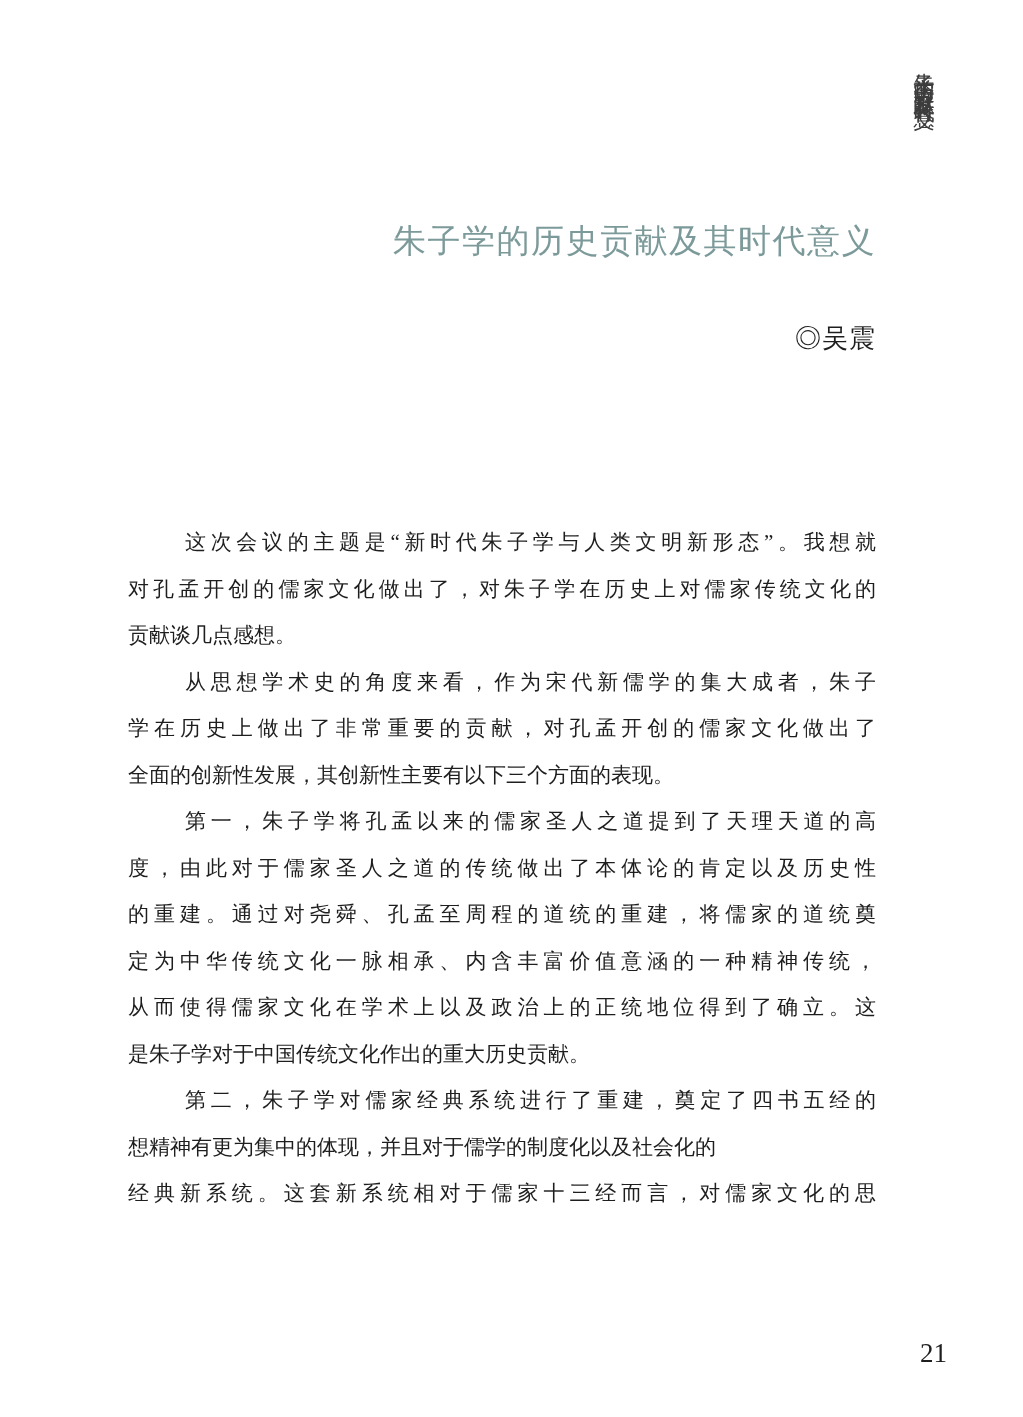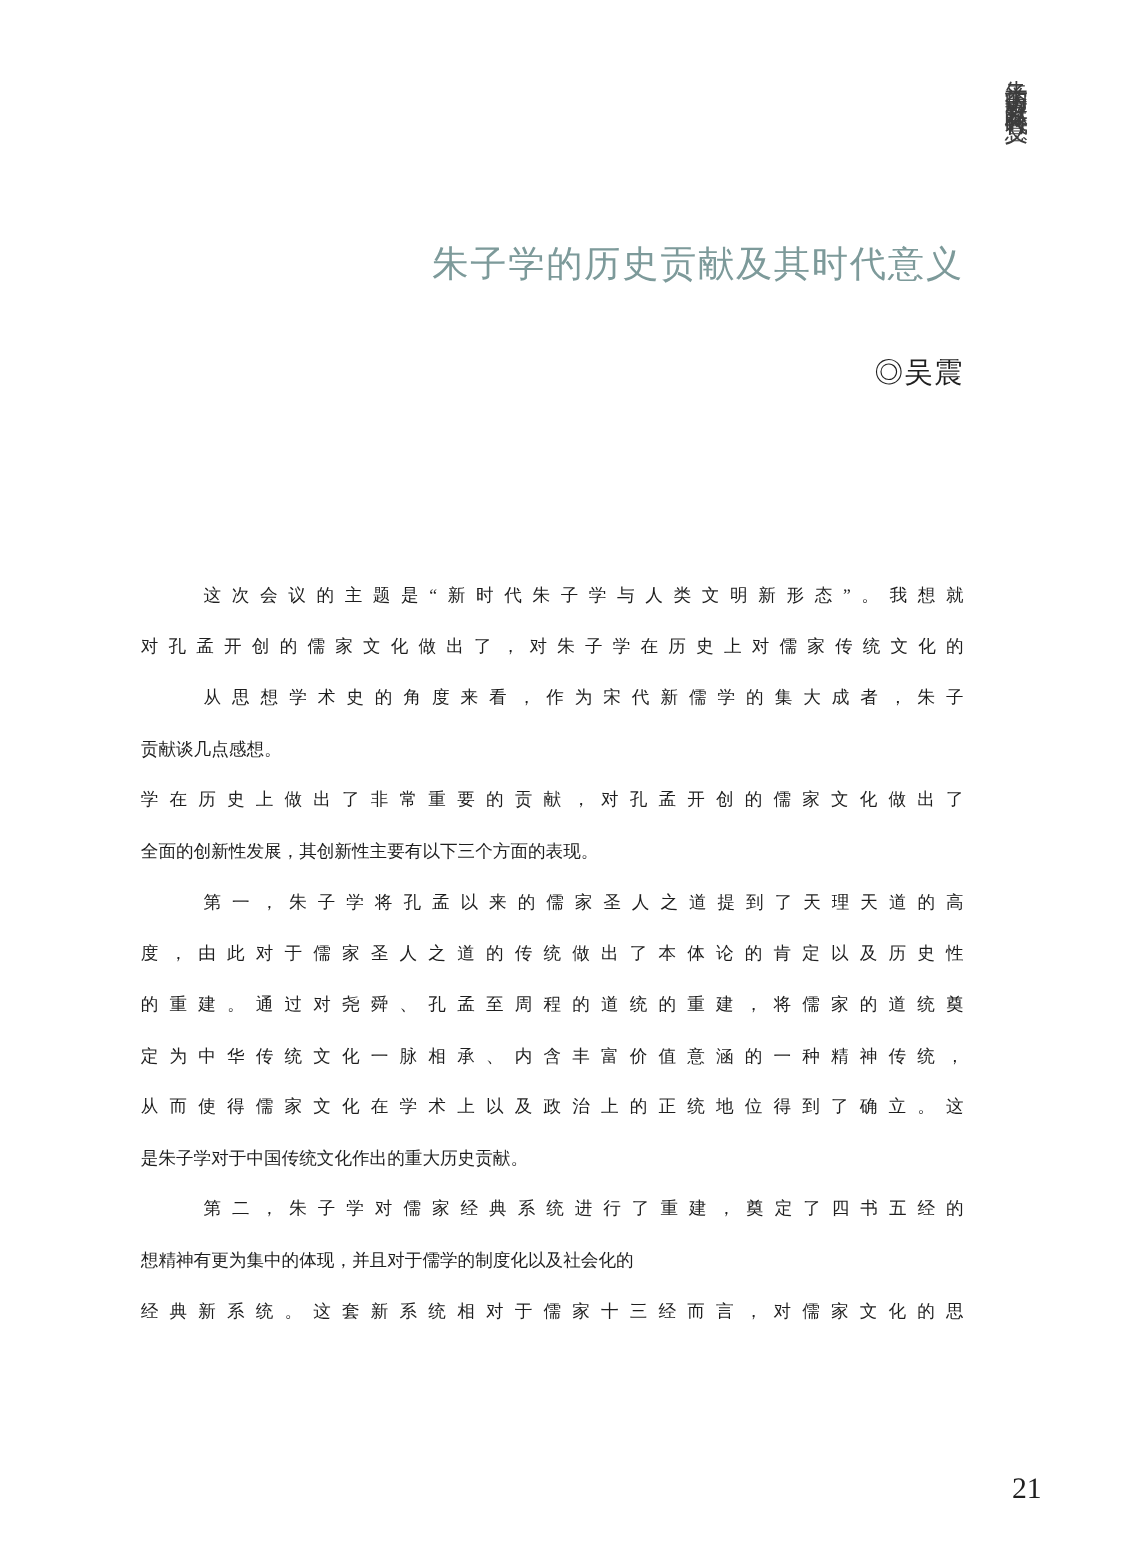--- a/index.html
+++ b/index.html
@@ -58,21 +58,21 @@
     letter-spacing: 1px;
     margin-top: 16px;
   }
 
   .body-text {
     position: absolute;
     top: 519px;
     left: 128px;
     width: 748px;
     color: var(--body-color);
-    font-size: 16px;
+    font-size: 21px;
   }
 
   .line {
     height: 46.5px;
     line-height: 46.5px;
     overflow: hidden;
     white-space: nowrap;
   }
   .line.just {
     white-space: normal;
@@ -99,22 +99,22 @@
 
   <div class="vertical-header">朱子学的历史贡献及其时代意义</div>
 
   <h1 class="title">朱子学的历史贡献及其时代意义</h1>
 
   <div class="author">◎吴震</div>
 
   <div class="body-text" id="body-text">
       <div class="line just ind">这次会议的主题是“新时代朱子学与人类文明新形态”。我想就</div>
       <div class="line just">对孔孟开创的儒家文化做出了，对朱子学在历史上对儒家传统文化的</div>
+      <div class="line">贡献谈几点感想。</div>
       <div class="line just ind">从思想学术史的角度来看，作为宋代新儒学的集大成者，朱子</div>
-      <div class="line">贡献谈几点感想。</div>
       <div class="line just">学在历史上做出了非常重要的贡献，对孔孟开创的儒家文化做出了</div>
       <div class="line">全面的创新性发展，其创新性主要有以下三个方面的表现。</div>
       <div class="line just ind">第一，朱子学将孔孟以来的儒家圣人之道提到了天理天道的高</div>
       <div class="line just">度，由此对于儒家圣人之道的传统做出了本体论的肯定以及历史性</div>
       <div class="line just">的重建。通过对尧舜、孔孟至周程的道统的重建，将儒家的道统奠</div>
       <div class="line just">定为中华传统文化一脉相承、内含丰富价值意涵的一种精神传统，</div>
       <div class="line just">从而使得儒家文化在学术上以及政治上的正统地位得到了确立。这</div>
       <div class="line">是朱子学对于中国传统文化作出的重大历史贡献。</div>
       <div class="line just ind">第二，朱子学对儒家经典系统进行了重建，奠定了四书五经的</div>
       <div class="line">想精神有更为集中的体现，并且对于儒学的制度化以及社会化的</div>

